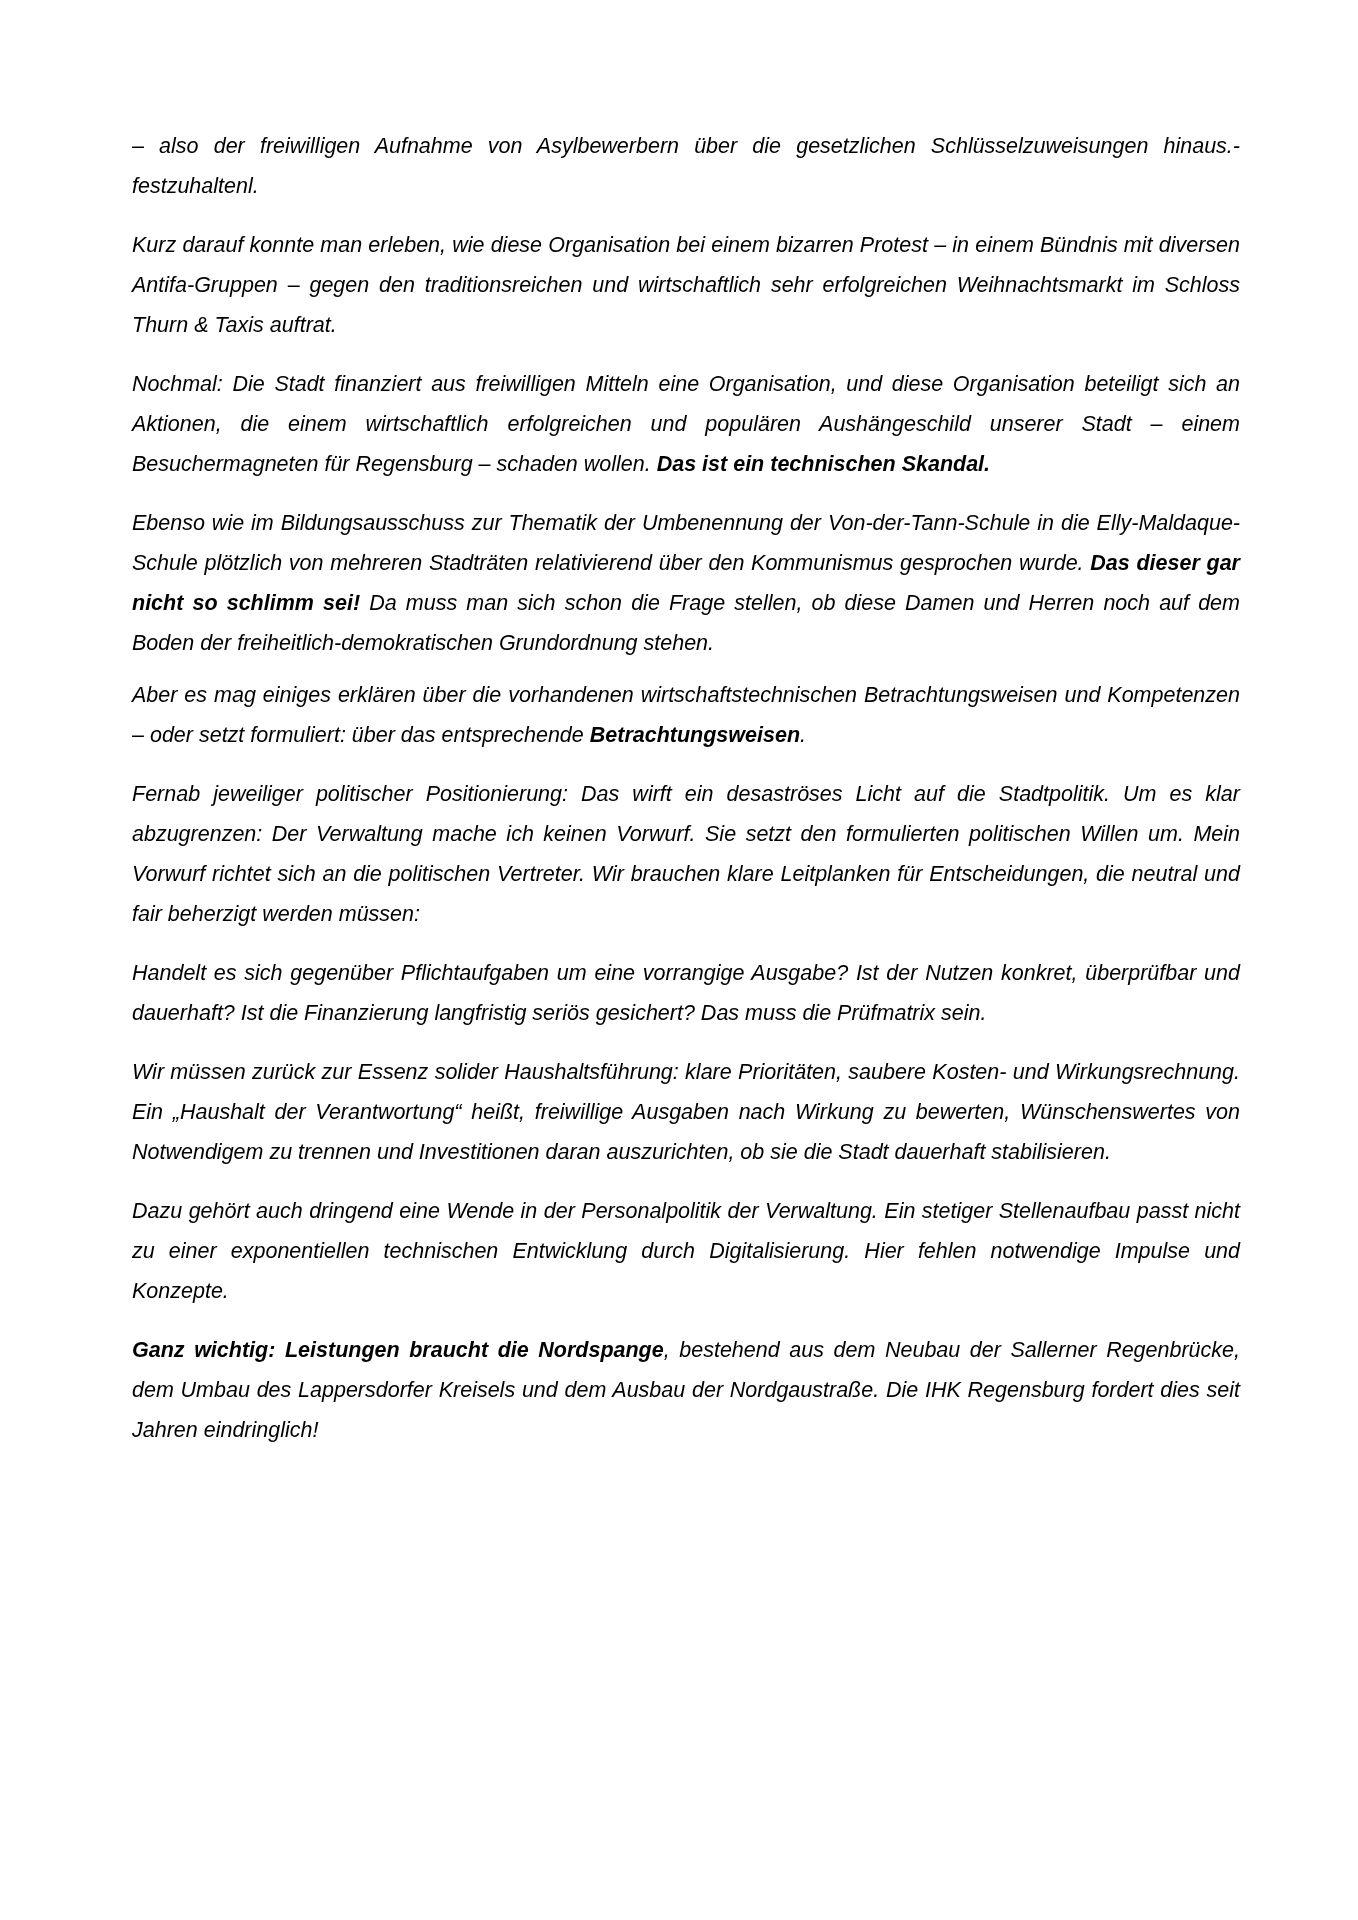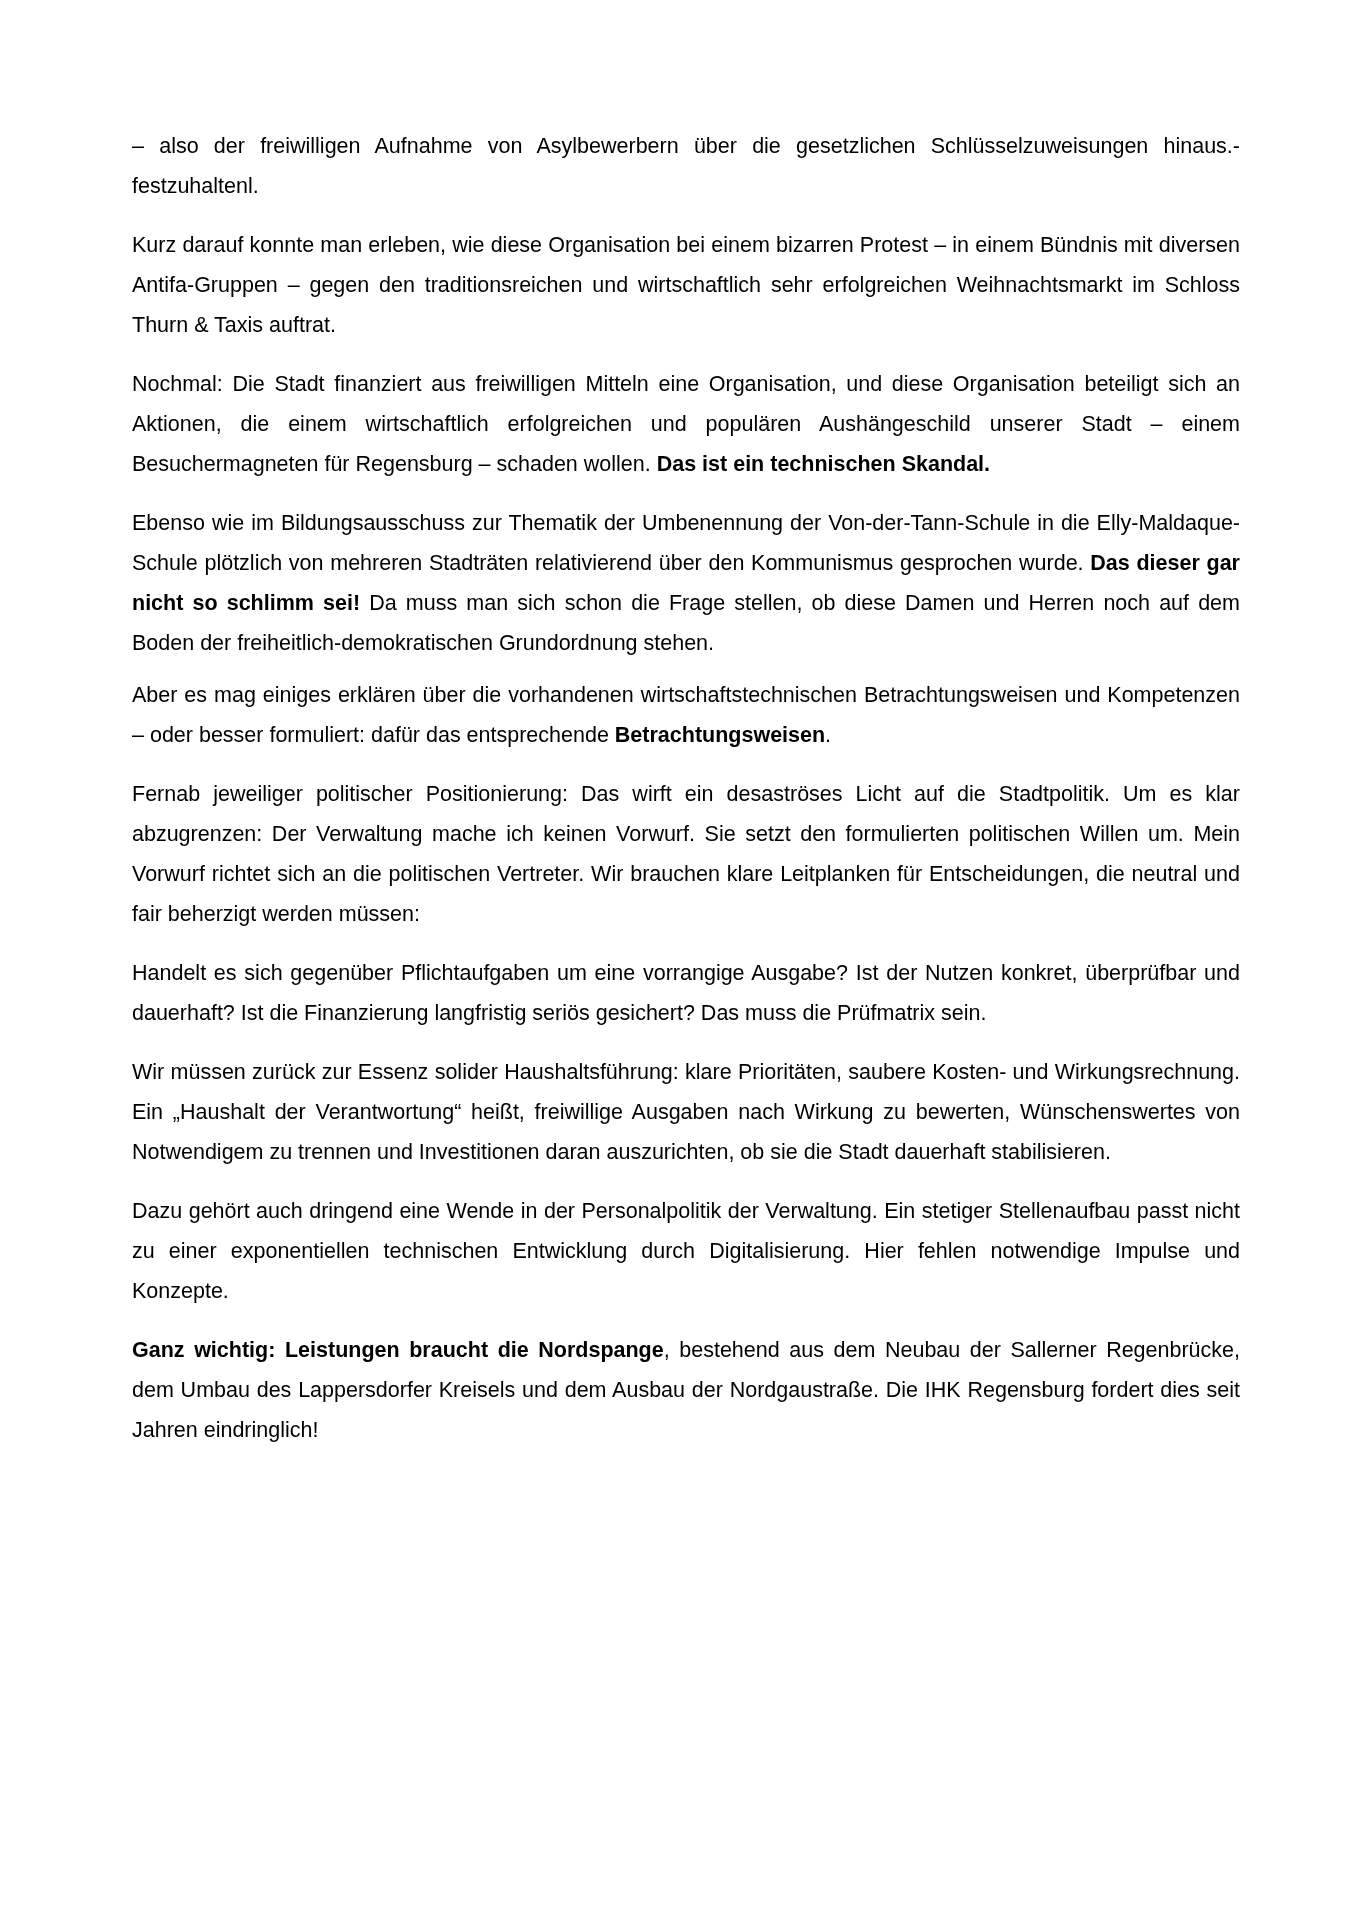--- a/index.html
+++ b/index.html
@@ -7,20 +7,21 @@
     padding: 0;
     background: #ffffff;
   }
   .page {
     position: relative;
     width: 1358px;
     height: 1920px;
     background: #ffffff;
     overflow: hidden;
     font-family: "Liberation Sans", sans-serif;
+    font-style: italic;
   }
   .doc-content {
     position: absolute;
     left: 132px;
     top: 126px;
     width: 1108px;
     color: #000000;
     font-size: 21.5px;
     line-height: 40px;
     text-align: justify;
@@ -39,20 +40,20 @@
 </style>
 </head>
 <body>
 
 <div class="page">
   <div class="doc-content">
       <p class="para"><span>– also der freiwilligen Aufnahme von Asylbewerbern über die gesetzlichen Schlüsselzuweisungen hinaus.- festzuhaltenl.</span></p>
       <p class="para"><span>Kurz darauf konnte man erleben, wie diese Organisation bei einem bizarren Protest – in einem Bündnis mit diversen Antifa-Gruppen – gegen den traditionsreichen und wirtschaftlich sehr erfolgreichen Weihnachtsmarkt im Schloss Thurn &amp; Taxis auftrat.</span></p>
       <p class="para"><span>Nochmal: Die Stadt finanziert aus freiwilligen Mitteln eine Organisation, und diese Organisation beteiligt sich an Aktionen, die einem wirtschaftlich erfolgreichen und populären Aushängeschild unserer Stadt – einem Besuchermagneten für Regensburg – schaden wollen. </span><span class="bold">Das ist ein technischen Skandal.</span></p>
       <p class="para no-space"><span>Ebenso wie im Bildungsausschuss zur Thematik der Umbenennung der Von-der-Tann-Schule in die Elly-Maldaque-Schule plötzlich von mehreren Stadträten relativierend über den Kommunismus gesprochen wurde. </span><span class="bold">Das dieser gar nicht so schlimm sei!</span><span> Da muss man sich schon die Frage stellen, ob diese Damen und Herren noch auf dem Boden der freiheitlich-demokratischen Grundordnung stehen.</span></p>
-      <p class="para"><span>Aber es mag einiges erklären über die vorhandenen wirtschaftstechnischen Betrachtungsweisen und Kompetenzen – oder besser formuliert: dafür das entsprechende </span><span class="bold">Betrachtungsweisen</span><span>.</span></p>
+      <p class="para"><span>Aber es mag einiges erklären über die vorhandenen wirtschaftstechnischen Betrachtungsweisen und Kompetenzen – oder setzt formuliert: über das entsprechende </span><span class="bold">Betrachtungsweisen</span><span>.</span></p>
       <p class="para"><span>Fernab jeweiliger politischer Positionierung: Das wirft ein desaströses Licht auf die Stadtpolitik. Um es klar abzugrenzen: Der Verwaltung mache ich keinen Vorwurf. Sie setzt den formulierten politischen Willen um. Mein Vorwurf richtet sich an die politischen Vertreter. Wir brauchen klare Leitplanken für Entscheidungen, die neutral und fair beherzigt werden müssen:</span></p>
       <p class="para"><span>Handelt es sich gegenüber Pflichtaufgaben um eine vorrangige Ausgabe? Ist der Nutzen konkret, überprüfbar und dauerhaft? Ist die Finanzierung langfristig seriös gesichert? Das muss die Prüfmatrix sein.</span></p>
       <p class="para"><span>Wir müssen zurück zur Essenz solider Haushaltsführung: klare Prioritäten, saubere Kosten- und Wirkungsrechnung. Ein „Haushalt der Verantwortung“ heißt, freiwillige Ausgaben nach Wirkung zu bewerten, Wünschenswertes von Notwendigem zu trennen und Investitionen daran auszurichten, ob sie die Stadt dauerhaft stabilisieren.</span></p>
       <p class="para"><span>Dazu gehört auch dringend eine Wende in der Personalpolitik der Verwaltung. Ein stetiger Stellenaufbau passt nicht zu einer exponentiellen technischen Entwicklung durch Digitalisierung. Hier fehlen notwendige Impulse und Konzepte.</span></p>
       <p class="para"><span class="bold">Ganz wichtig: Leistungen braucht die Nordspange</span><span>, bestehend aus dem Neubau der Sallerner Regenbrücke, dem Umbau des Lappersdorfer Kreisels und dem Ausbau der Nordgaustraße. Die IHK Regensburg fordert dies seit Jahren eindringlich!</span></p>
     </div>
 </div>
 
 </body></html>

